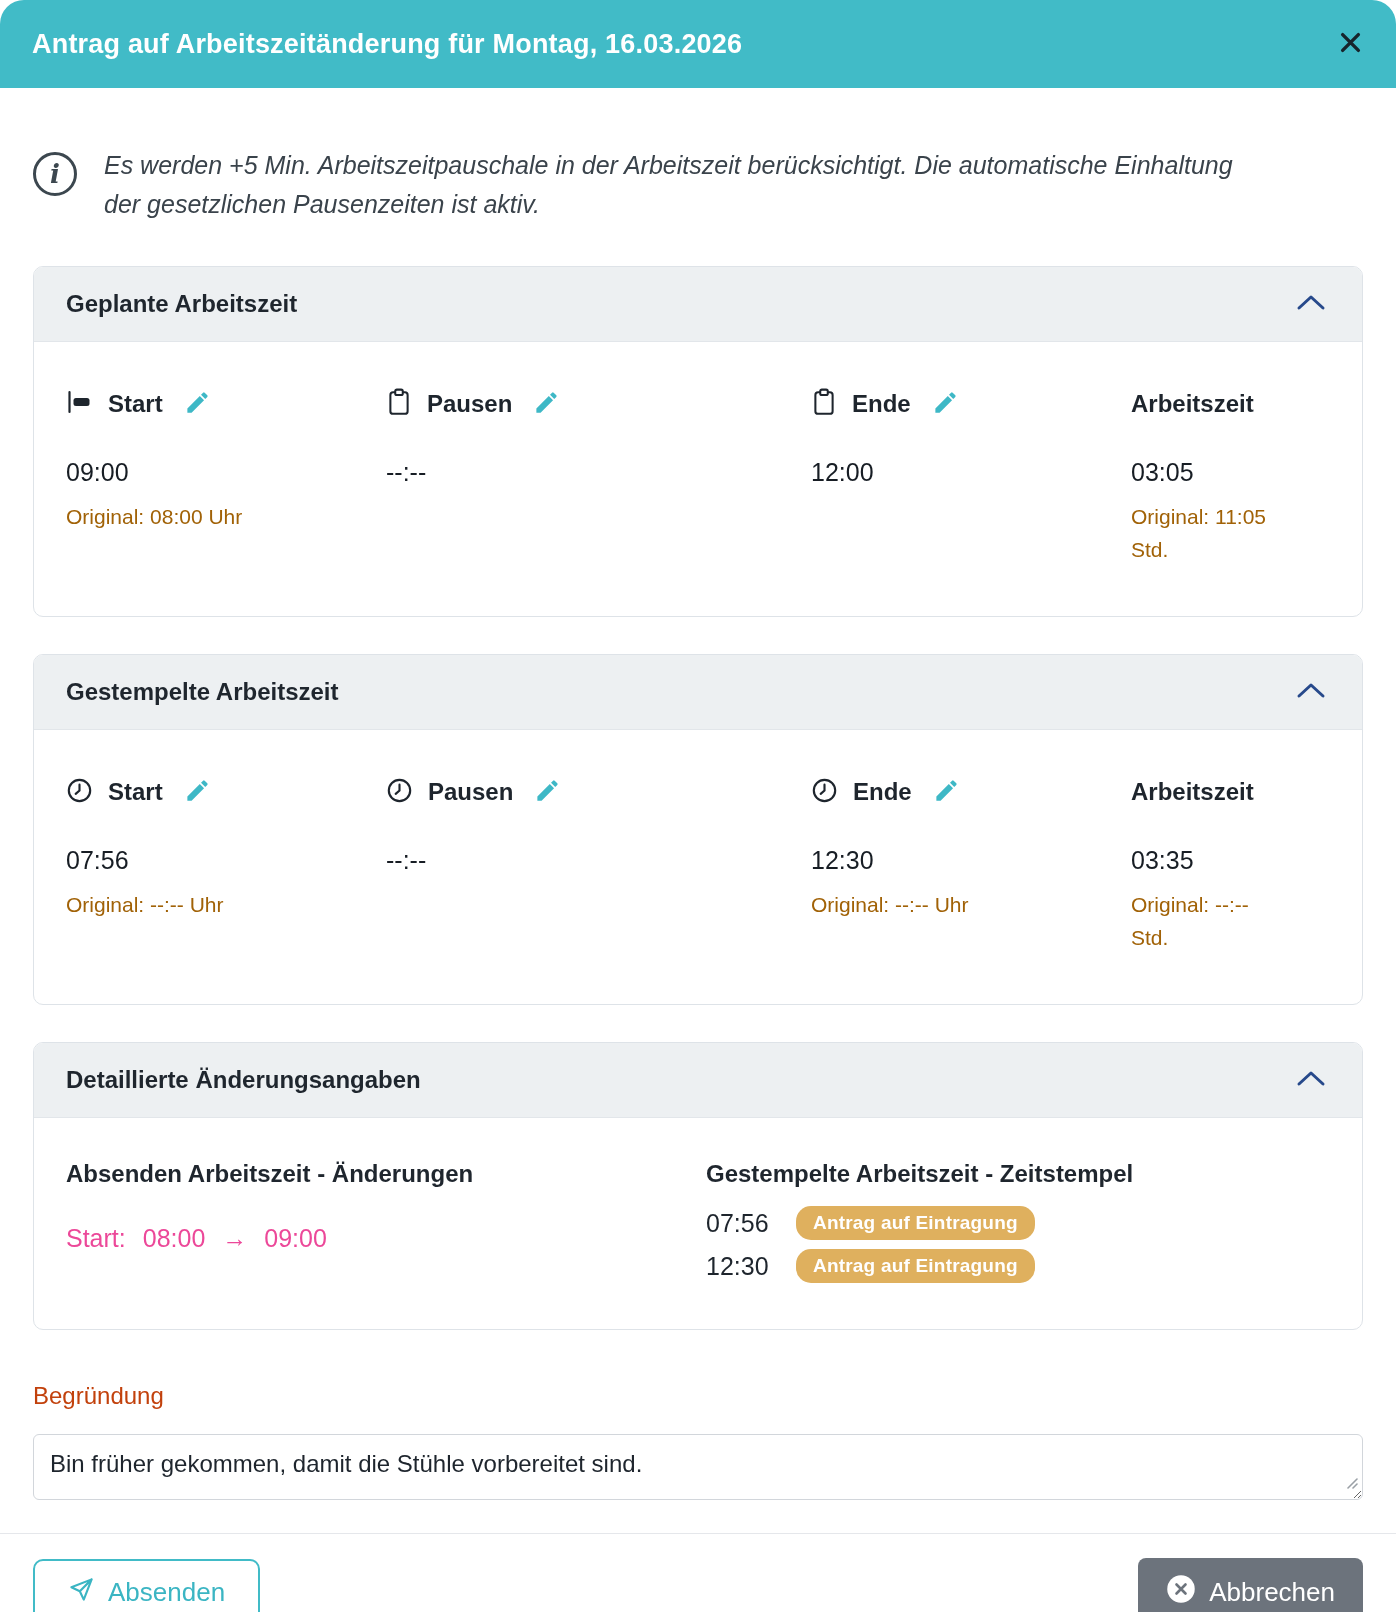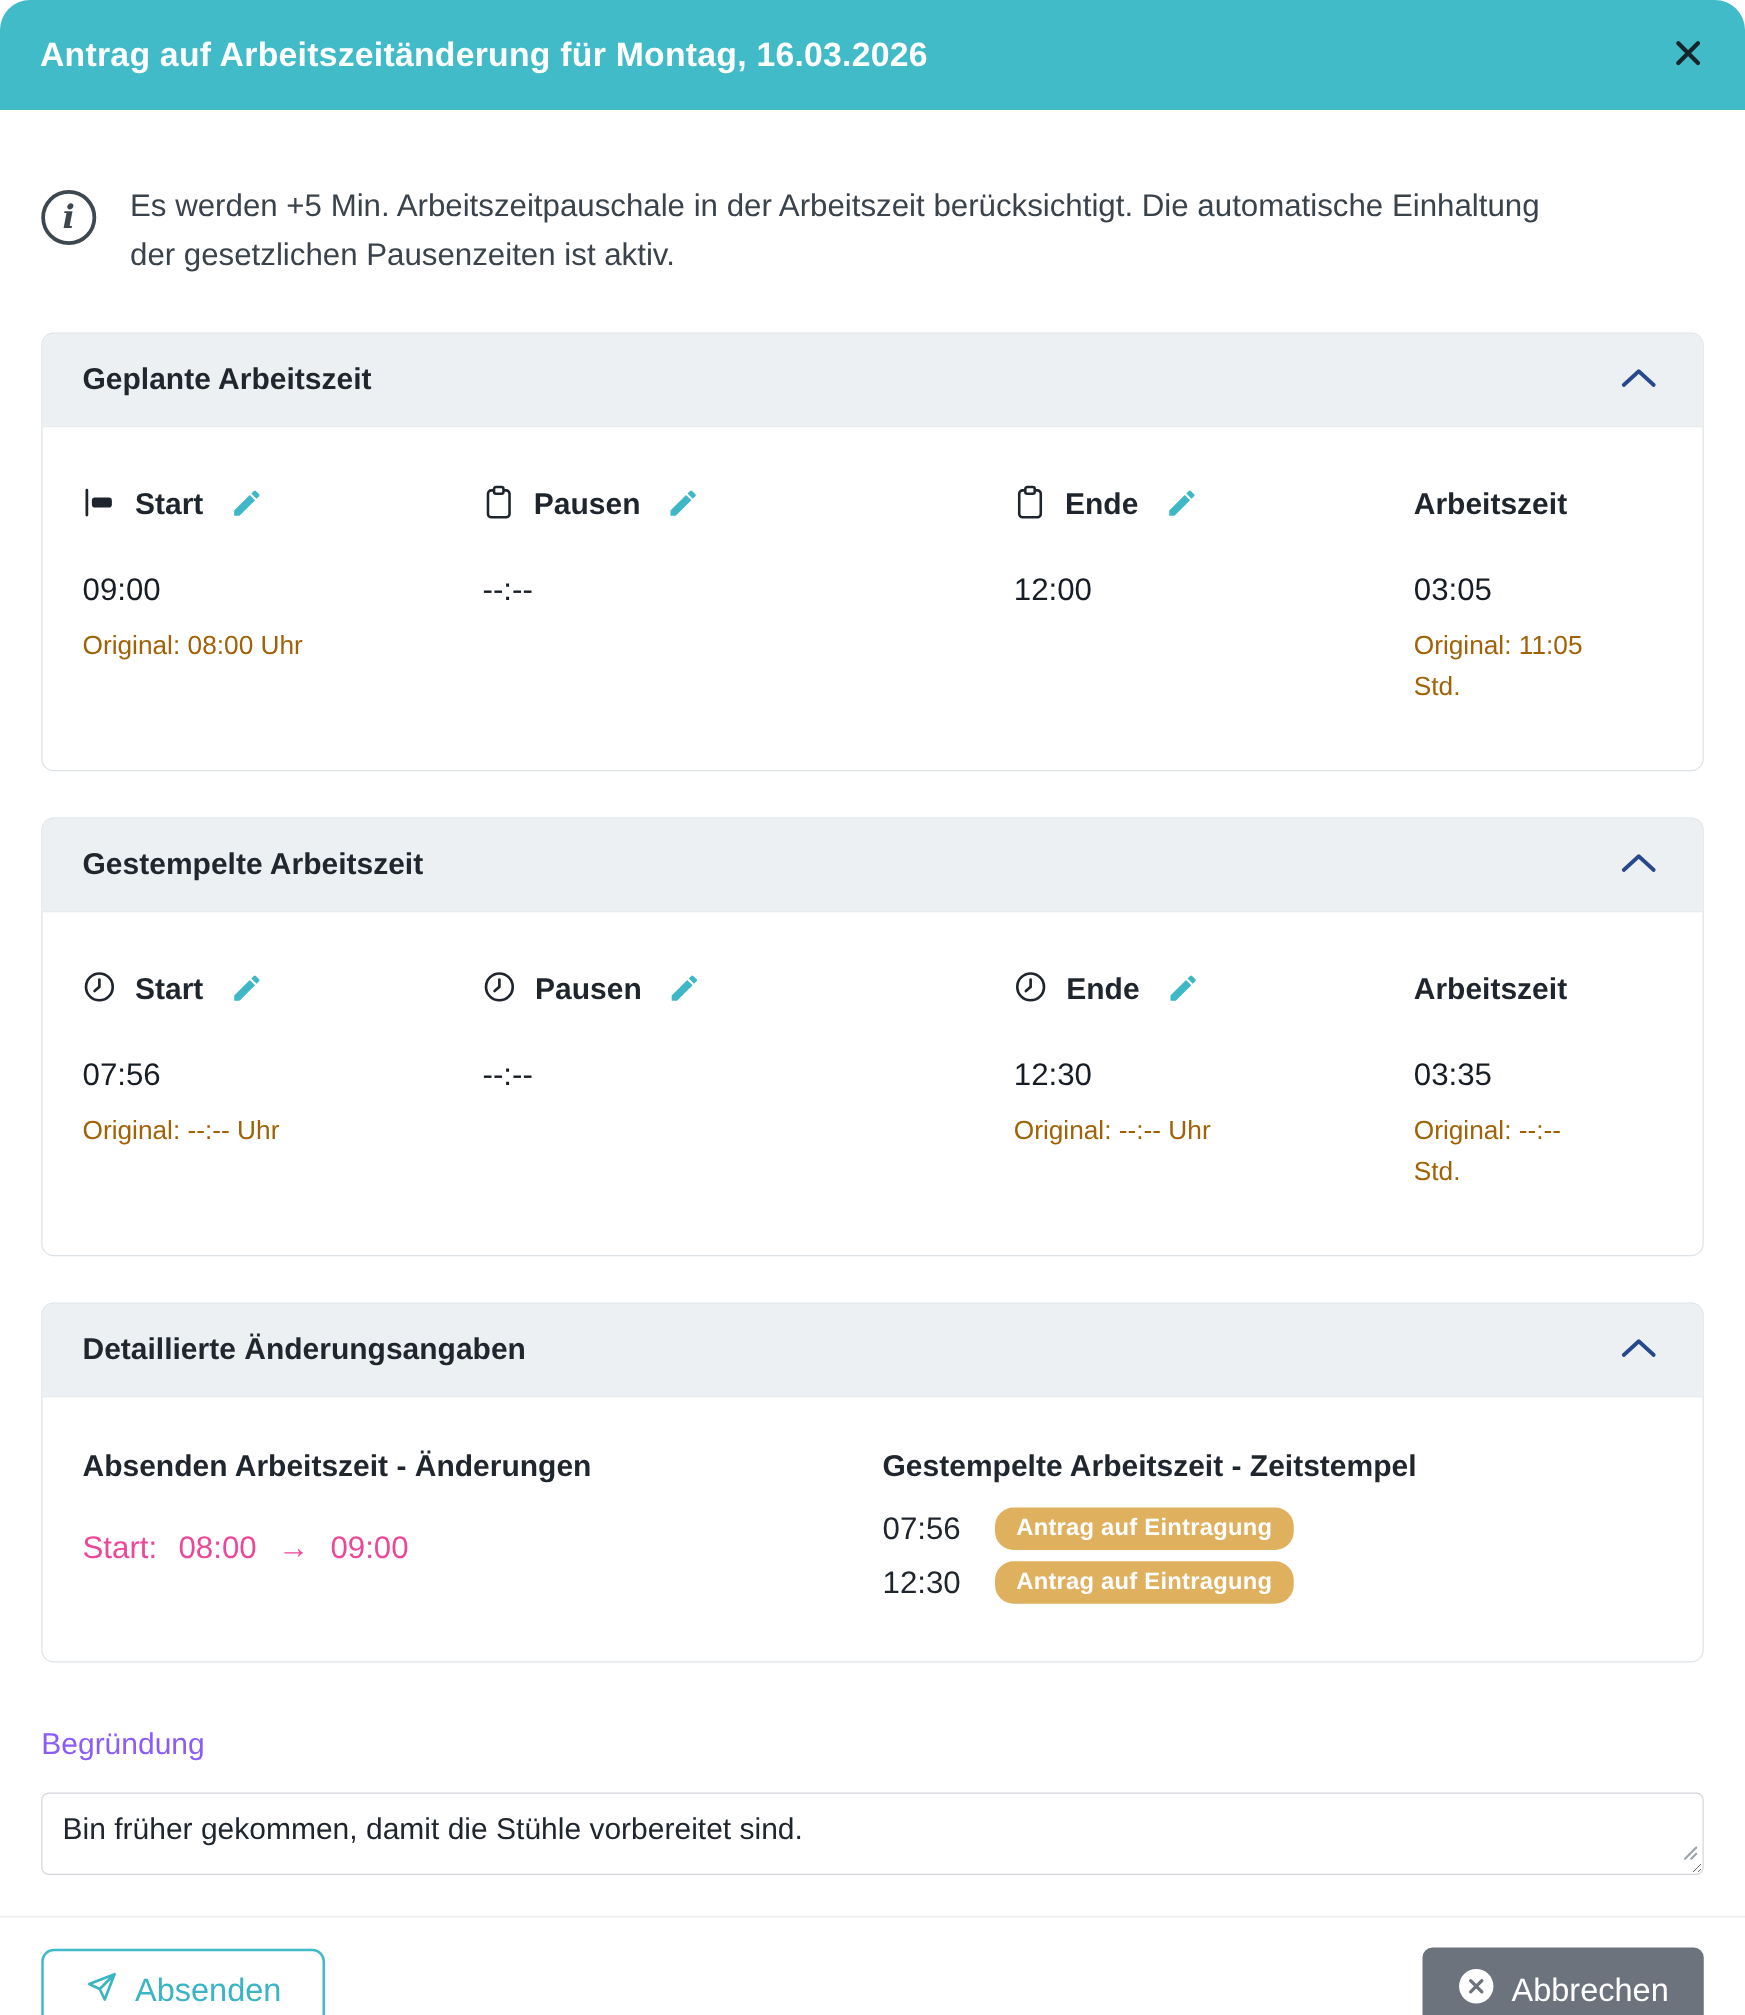--- a/index.html
+++ b/index.html
@@ -26,21 +26,21 @@
   
   .modal-body { padding: 0 33px; flex: 1 1 auto; }
 
   .info-row { display: flex; align-items: flex-start; gap: 27px; margin-top: 58px; }
   .info-icon {
     width: 44px; height: 44px; border: 3px solid #3c474f; border-radius: 50%;
     display: flex; align-items: center; justify-content: center;
     font-family: "DejaVu Serif", serif; font-style: italic; font-weight: bold;
     font-size: 26px; color: #3c474f; flex: 0 0 44px; margin-top: 6px;
   }
-  .info-text { font-size: 25px; line-height: 39px; color: #3a434b; max-width: 1160px; }
+  .info-text { font-size: 25px; line-height: 39px; color: #3a434b; max-width: 1160px; font-style: italic; }
 
   
   .card { border: 1px solid #dee3e8; border-radius: 10px; margin-top: 42px; background: #fff; }
   .card + .card { margin-top: 37px; }
   .card-header {
     background: #edf0f2; border-radius: 9px 9px 0 0;
     border-bottom: 1px solid #e2e6ea;
     padding: 23px 32px; display: flex; align-items: flex-start; justify-content: space-between;
   }
   .card-title { font-size: 24px; font-weight: bold; color: #1f262e; }
@@ -61,21 +61,21 @@
   .change-row { display: flex; align-items: flex-end; gap: 17px; margin-top: 36px; font-size: 25px; color: #ec4899; }
   .stamp-rows { margin-top: 18px; display: flex; flex-direction: column; gap: 9px; }
   .stamp-row { display: flex; align-items: center; gap: 20px; }
   .stamp-time { font-size: 25px; color: #1e252d; min-width: 70px; }
   .stamp-badge {
     background: #dfb05e; color: #fff; font-weight: bold; font-size: 19px;
     padding: 6px 17px; border-radius: 15px; letter-spacing: .2px;
   }
 
   
-  .reason-label { margin-top: 52px; font-size: 24px; color: #8b5cf6; }
+  .reason-label { margin-top: 52px; font-size: 24px; color: #c2410c; }
   .reason-wrap { position: relative; margin-top: 24px; }
   .reason-textarea {
     width: 100%; height: 66px; border: 1px solid #d2d6db; border-radius: 6px;
     font-family: "Liberation Sans", sans-serif; font-size: 24px; color: #1e252d;
     padding: 15px 16px; resize: vertical; outline: none; display: block;
   }
   .resize-handle { position: absolute; right: 5px; bottom: 7px; pointer-events: none; }
 
   
   .modal-footer {

